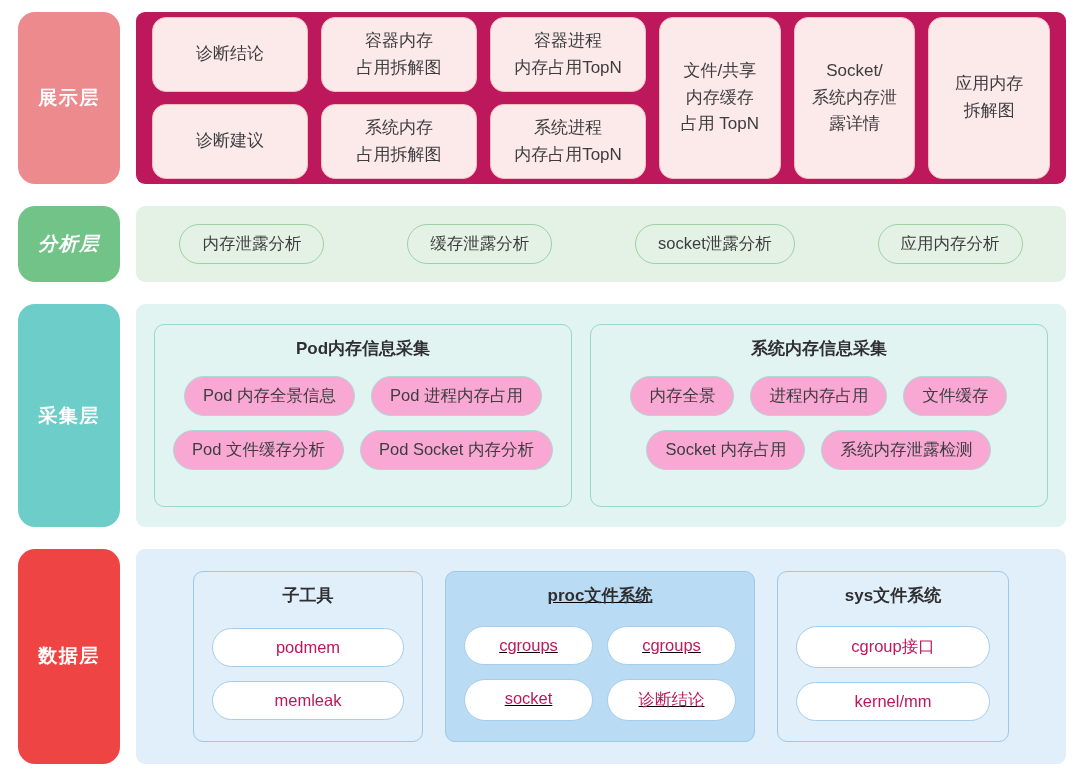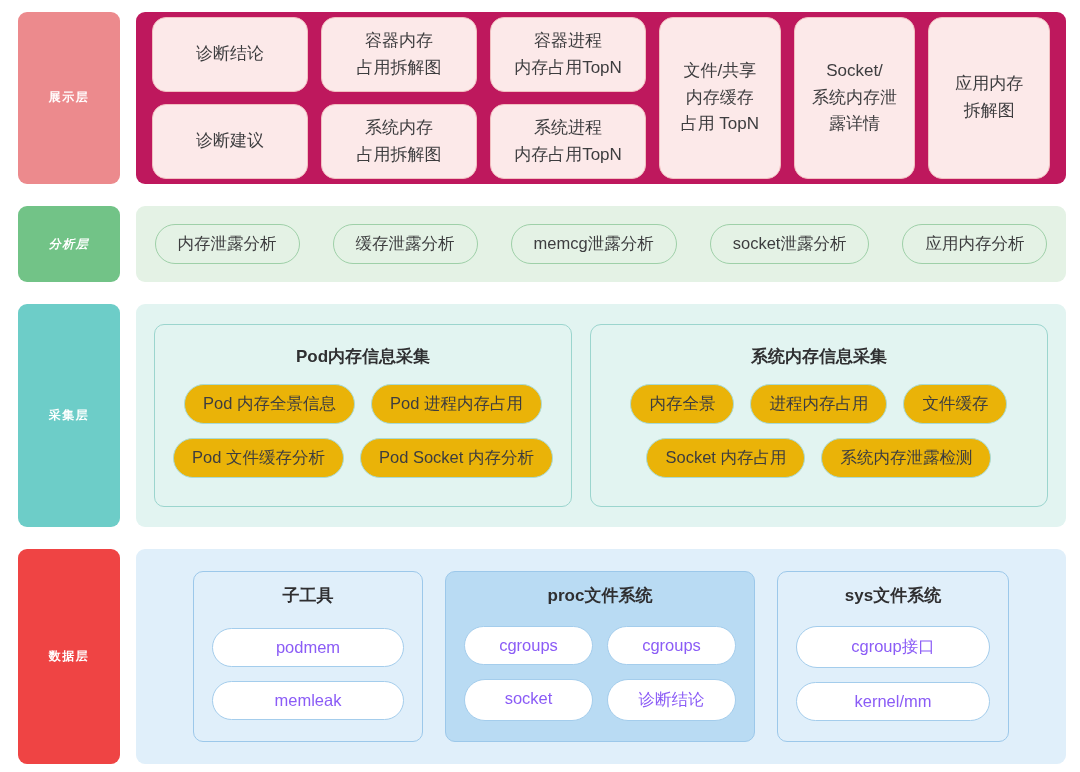--- a/index.html
+++ b/index.html
@@ -27,26 +27,26 @@
 
   
   .layer-row {
     display: flex;
     align-items: stretch;
     gap: 16px;
   }
 
   .layer-tab {
     flex: 0 0 102px;
-    border-radius: 9px;
+    border-radius: 17px;
     display: flex;
     align-items: center;
     justify-content: center;
     color: #ffffff;
-    font-size: 12px;
+    font-size: 19px;
     font-weight: 600;
     letter-spacing: 1.5px;
   }
 
   .layer-body {
     flex: 1 1 auto;
     border-radius: 9px;
     box-sizing: border-box;
   }
 
@@ -109,21 +109,21 @@
   .row-collect .layer-tab { background: #6DCDC8; }
   .row-collect .layer-body {
     background: #E2F4F1;
     padding: 20px 18px;
     display: flex;
     gap: 18px;
   }
   .collect-group {
     border: 1.4px solid #9BD5CE;
     border-radius: 10px;
-    padding: 20px 18px 16px;
+    padding: 12px 18px 16px;
     display: flex;
     flex-direction: column;
     box-sizing: border-box;
   }
   .collect-group.pod { flex: 1 1 45%; }
   .collect-group.sys { flex: 1 1 55%; border-radius: 11px; }
   .group-title {
     text-align: center;
     font-size: 17px;
     font-weight: 700;
@@ -134,21 +134,21 @@
     display: flex;
     flex-direction: column;
     gap: 14px;
   }
   .chip-row {
     display: flex;
     gap: 16px;
     justify-content: center;
   }
   .chip {
-    background: #eab308;
+    background: #f9a8d4;
     border: 1.4px solid #A9DAD4;
     border-radius: 999px;
     color: #3d3d3f;
     font-size: 16.5px;
     padding: 8px 18px;
     white-space: nowrap;
   }
 
   
   .row-data { height: 220px; }
@@ -163,27 +163,27 @@
   .data-group {
     border: 1.4px solid #9CC8EA;
     border-radius: 10px;
     padding: 12px 18px 16px;
     display: flex;
     flex-direction: column;
     box-sizing: border-box;
     background: transparent;
   }
   .data-group.g-subtool { flex: 0 1 230px; }
-  .data-group.g-proc { flex: 0 1 310px; background: #B9DBF3; }
+  .data-group.g-proc { flex: 0 1 310px; background: #B9DBF3; text-decoration: underline; }
   .data-group.g-sys { flex: 0 1 232px; }
   .data-chip {
     background: #ffffff;
     border: 1.4px solid #A4CDEC;
     border-radius: 999px;
-    color: #8b5cf6;
+    color: #be185d;
     font-size: 16.5px;
     padding: 9px 16px;
     white-space: nowrap;
     text-align: center;
     flex: 1 1 0;
   }
   .data-group .chip-row { gap: 14px; }
   .data-group .chip-rows { gap: 14px; flex: 1 1 auto; justify-content: center; }
 </style>
 </head>
@@ -245,21 +245,20 @@
     </div>
   </div>
 
   <div class="layer-row row-analysis">
     <div class="layer-tab">
       <span>分析层</span>
     </div>
     <div class="layer-body">
       <div class="ana-pill">内存泄露分析</div>
       <div class="ana-pill">缓存泄露分析</div>
-      <div class="ana-pill">memcg泄露分析</div>
       <div class="ana-pill">socket泄露分析</div>
       <div class="ana-pill">应用内存分析</div>
     </div>
   </div>
 
   <div class="layer-row row-collect">
     <div class="layer-tab">
       <span>采集层</span>
     </div>
     <div class="layer-body">

